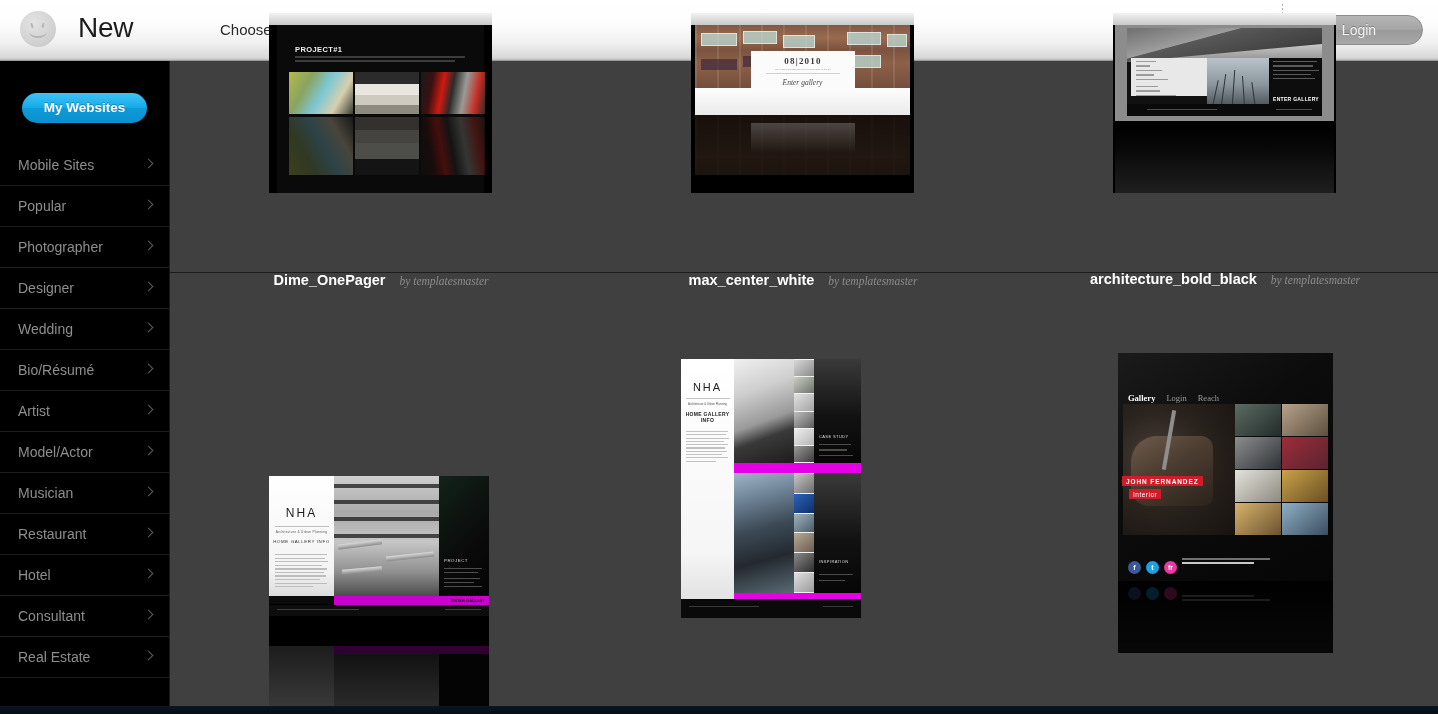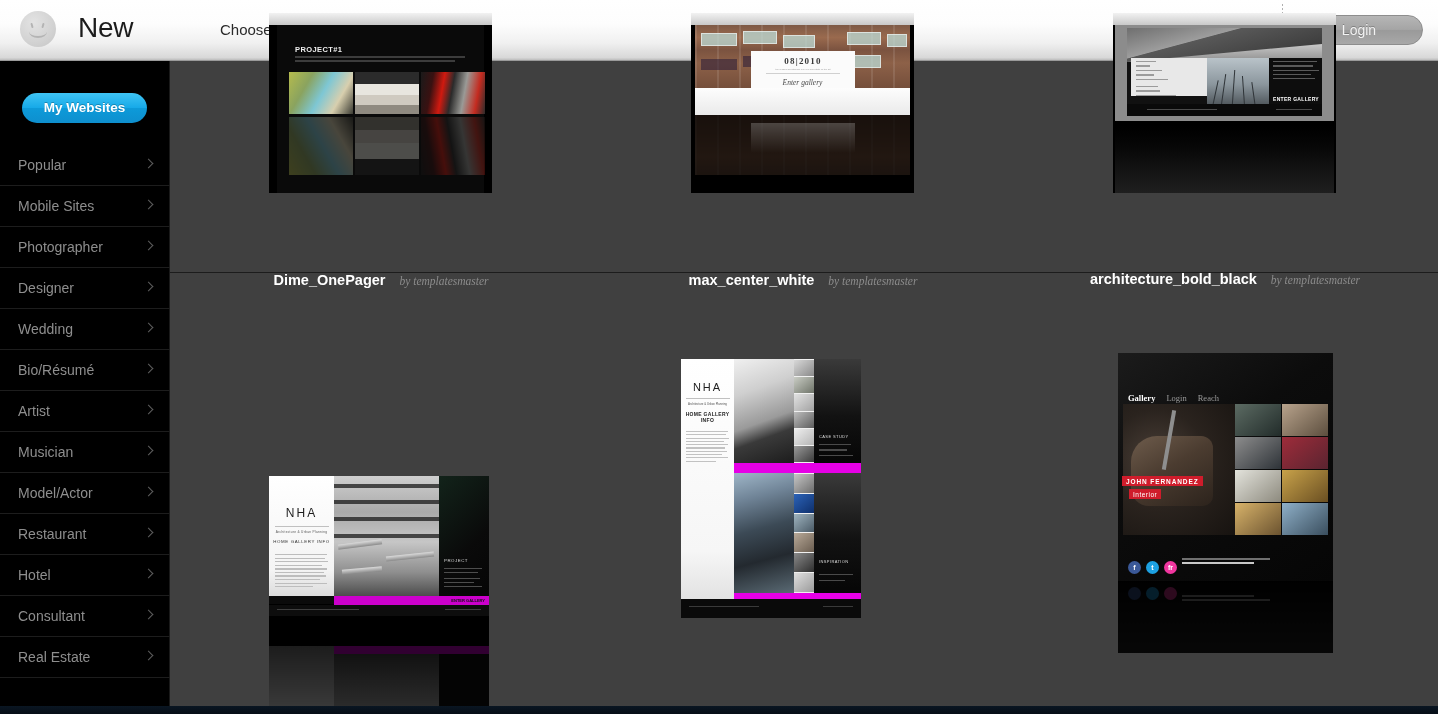--- a/index.html
+++ b/index.html
@@ -272,29 +272,29 @@
     <span>Choose a template or </span><a href="#">start from blank</a>
   </div>
   <div id="my-websites-top">My Websites</div>
   <div id="hdr-sep"></div>
   <div id="login-btn">Login</div>
 </div>
 
 <div id="sidebar">
   <div id="my-websites-btn">My Websites</div>
   <div class="nav-list">
+    <div class="nav-item"><span>Mobile Sites</span><span class="chev"></span></div>
     <div class="nav-item"><span>Popular</span><span class="chev"></span></div>
-    <div class="nav-item"><span>Mobile Sites</span><span class="chev"></span></div>
     <div class="nav-item"><span>Photographer</span><span class="chev"></span></div>
     <div class="nav-item"><span>Designer</span><span class="chev"></span></div>
     <div class="nav-item"><span>Wedding</span><span class="chev"></span></div>
     <div class="nav-item"><span>Bio/Résumé</span><span class="chev"></span></div>
     <div class="nav-item"><span>Artist</span><span class="chev"></span></div>
+    <div class="nav-item"><span>Model/Actor</span><span class="chev"></span></div>
     <div class="nav-item"><span>Musician</span><span class="chev"></span></div>
-    <div class="nav-item"><span>Model/Actor</span><span class="chev"></span></div>
     <div class="nav-item"><span>Restaurant</span><span class="chev"></span></div>
     <div class="nav-item"><span>Hotel</span><span class="chev"></span></div>
     <div class="nav-item"><span>Consultant</span><span class="chev"></span></div>
     <div class="nav-item"><span>Real Estate</span><span class="chev"></span></div>
   </div>
 </div>
 
 <div id="main">
 
   <div class="row" id="row1">

